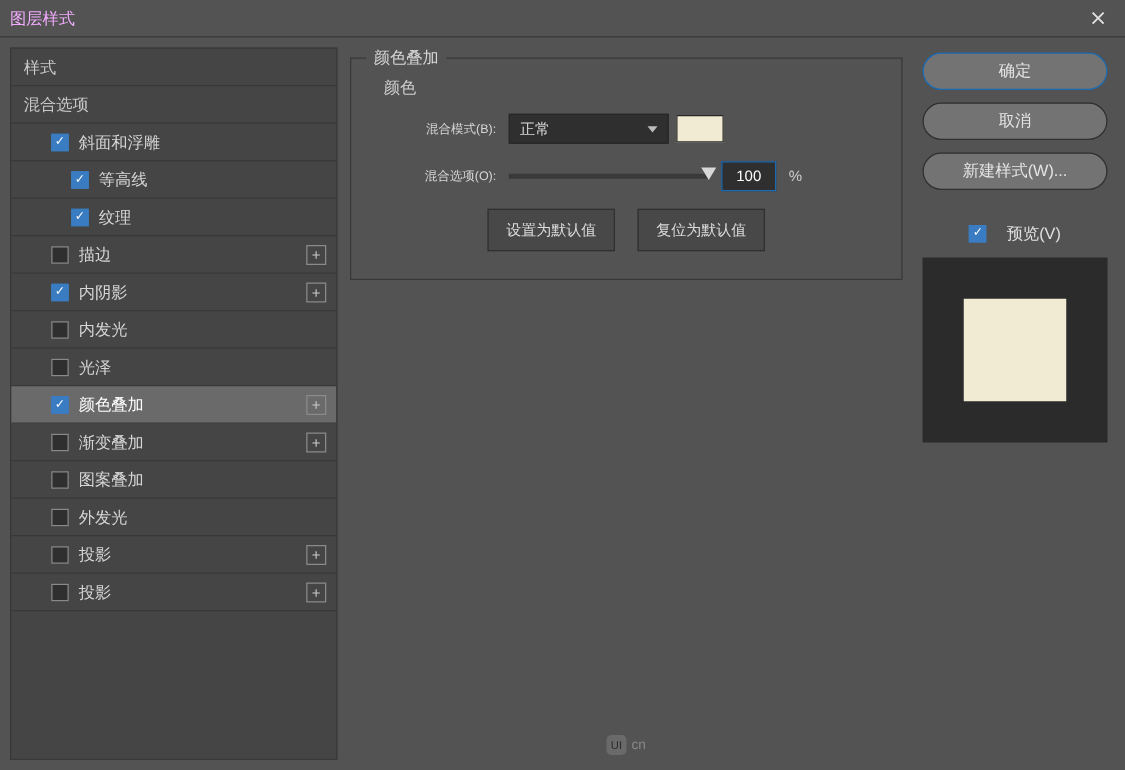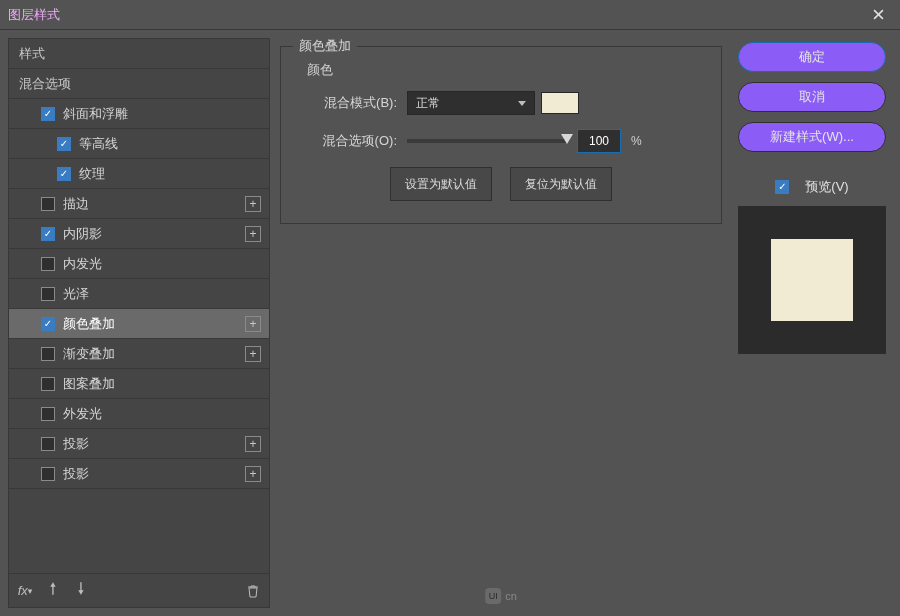--- a/index.html
+++ b/index.html
@@ -24,33 +24,33 @@
 .plus { position:absolute; right:8px; width:16px; height:16px; border:1px solid #8a8a8a; display:flex; align-items:center; justify-content:center; color:#c8c8c8; font-size:12px; }
 .left-footer { height:34px; border-top:1px solid #383838; display:flex; align-items:center; padding:0 8px; color:#bdbdbd; gap:12px; }
 .left-footer .trash { margin-left:auto; }
 .ficon { width:16px; height:16px; display:flex; align-items:center; justify-content:center; }
 
 .middle { flex:1; position:relative; }
 .fieldset { position:relative; border:1px solid #383838; margin-top:8px; padding:14px 16px 22px 16px; }
 .fieldset-legend { position:absolute; top:-10px; left:12px; background:#535353; padding:0 6px; color:#d6d6d6; font-size:13px; }
 .inner-label { color:#d0d0d0; font-size:13px; margin-bottom:12px; padding-left:10px; }
 .row { display:flex; align-items:center; margin-bottom:14px; }
-.row-label { width:110px; text-align:right; color:#d6d6d6; font-size:13px; padding-right:10px; }
+.row-label { width:110px; text-align:right; color:#d6d6d6; font-size:10px; padding-right:10px; }
 .select { width:128px; height:24px; background:#2f2f2f; border:1px solid #272727; color:#d8d8d8; font-size:12px; display:flex; align-items:center; padding:0 8px; position:relative; }
 .select::after { content:""; position:absolute; right:8px; top:9px; border-left:4px solid transparent; border-right:4px solid transparent; border-top:5px solid #bdbdbd; }
 .swatch { width:38px; height:22px; background:#f2ebd3; border:1px solid #272727; margin-left:6px; }
 .slider-track { flex:1; max-width:160px; height:4px; background:#3a3a3a; position:relative; margin-right:10px; }
 .slider-thumb { position:absolute; right:-6px; top:-5px; width:0; height:0; border-left:6px solid transparent; border-right:6px solid transparent; border-top:10px solid #d8d8d8; }
 .numbox { width:44px; height:24px; background:#2f2f2f; border:1px solid #1b6bb3; color:#fff; font-size:12px; text-align:center; outline:none; }
 .pc { color:#d0d0d0; font-size:12px; margin-left:10px; }
 .btnrow { display:flex; gap:18px; justify-content:center; margin-top:6px; }
 .btn-flat { height:26px; padding:16px 14px; background:#484848; border:1px solid #2f2f2f; color:#dcdcdc; font-size:12px; display:flex; align-items:center; }
 
 .right { width:160px; display:flex; flex-direction:column; align-items:center; gap:10px; padding-top:4px; }
-.rbtn { width:148px; height:30px; border:1px solid #2f2f2f; border-radius:16px; background:#8b5cf6; color:#e4e4e4; font-size:13px; display:flex; align-items:center; justify-content:center; }
+.rbtn { width:148px; height:30px; border:1px solid #2f2f2f; border-radius:16px; background:#737373; color:#e4e4e4; font-size:13px; display:flex; align-items:center; justify-content:center; }
 .rbtn.primary { border-color:#1b6bb3; }
 .preview-row { display:flex; align-items:center; gap:8px; color:#e0e0e0; font-size:13px; margin-top:16px; }
 .preview-box { width:148px; height:148px; background:#2b2b2b; display:flex; align-items:center; justify-content:center; }
 .preview-inner { width:82px; height:82px; background:#f2ebd3; }
 
 .watermark { position:absolute; bottom:4px; left:50%; transform:translateX(-50%); color:#888; font-size:11px; display:flex; align-items:center; gap:4px;}
 .watermark .wm { width:16px; height:16px; border-radius:4px; background:#6a6a6a; color:#2b2b2b; font-size:9px; display:flex; align-items:center; justify-content:center;}
 </style>
 </head>
 <body>
@@ -122,30 +122,20 @@
           <span class="cb"></span>
           <span>投影</span>
           <span class="plus">+</span>
         </div>
         <div class="style-row sub ">
           <span class="cb"></span>
           <span>投影</span>
           <span class="plus">+</span>
         </div>
       </div>
-    <div class="left-footer">
-      <span class="ficon" style="font-style:italic;font-size:13px;">fx<span style="font-style:normal;font-size:9px;">▾</span></span>
-      <span class="ficon">🠕</span>
-      <span class="ficon">🠗</span>
-      <span class="ficon trash">
-        <svg width="14" height="14" viewBox="0 0 14 14">
-            <path d="M3 4h8l-1 9H4zM2 3h10M5 3V2h4v1" fill="none" stroke="#bdbdbd" stroke-width="1"></path>
-          </svg>
-      </span>
-    </div>
   </div>
 
   <div class="middle">
     <div class="fieldset">
       <div class="fieldset-legend">颜色叠加</div>
       <div class="inner-label">颜色</div>
 
       <div class="row">
         <div class="row-label">混合模式(B):</div>
         <div class="select">

